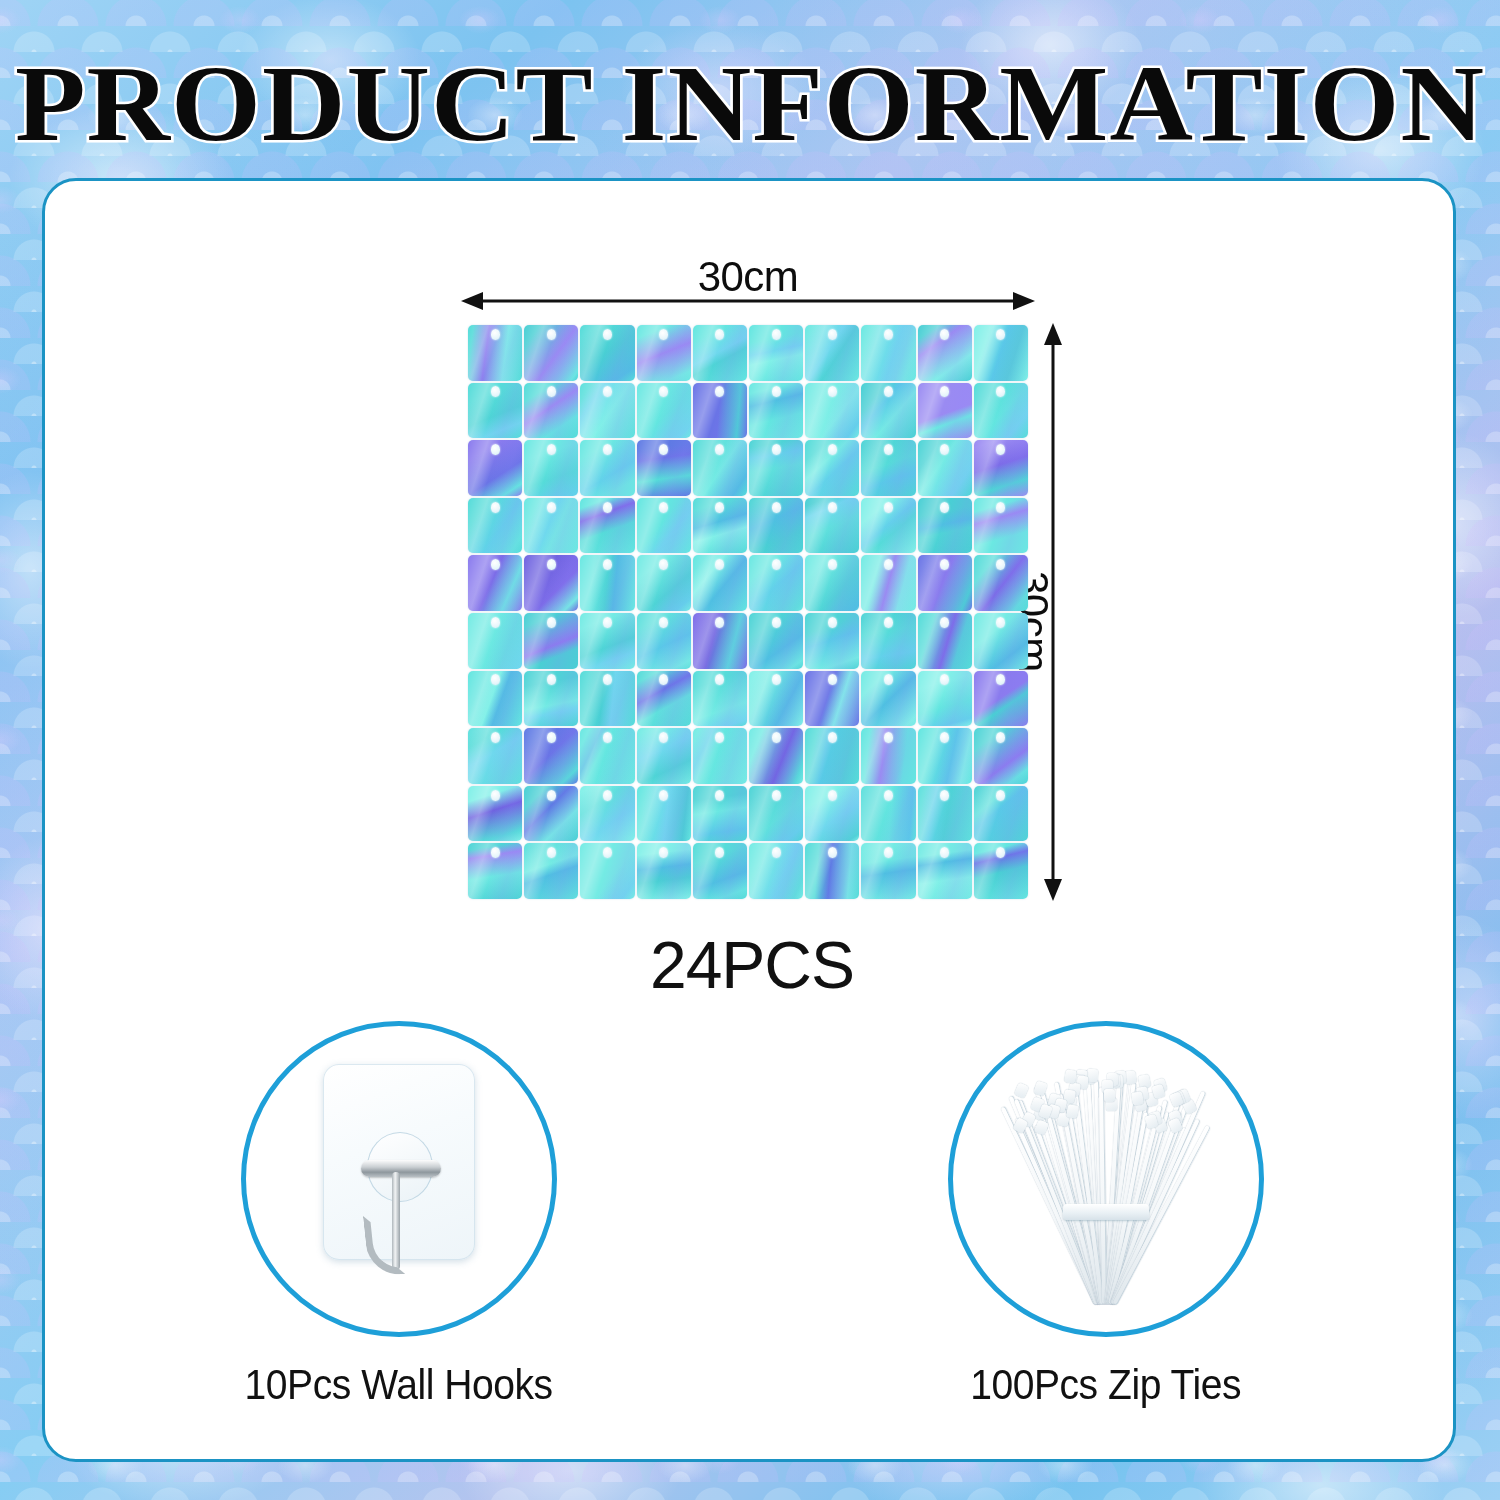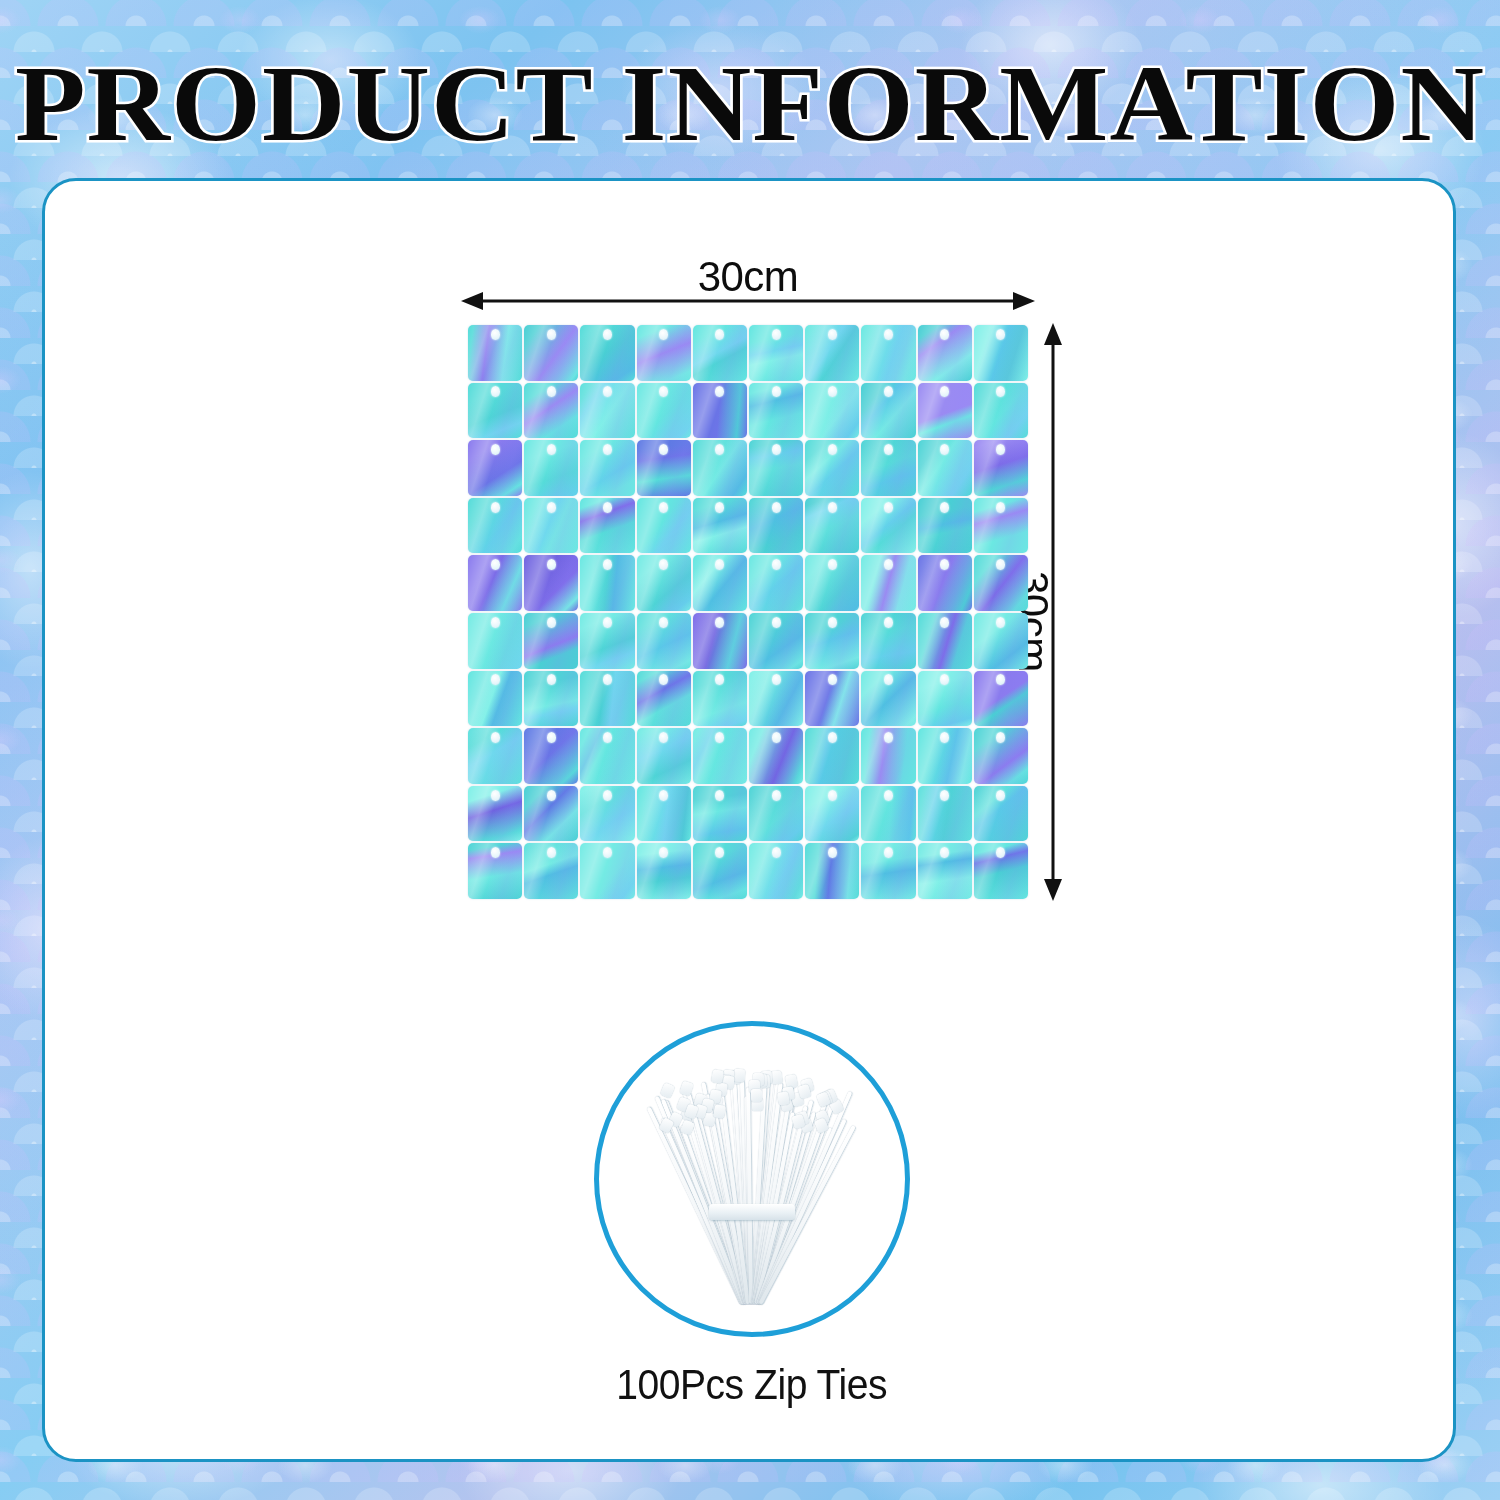--- a/index.html
+++ b/index.html
@@ -454,24 +454,37 @@
           <div class="sq" style="background: linear-gradient(173deg, rgb(129, 240, 232) 0%, rgb(129, 240, 232) 20%, rgb(79, 191, 226) 44%, rgb(73, 207, 212) 65%, rgb(129, 240, 232) 100%);"></div>
           <div class="sq" style="background: linear-gradient(160deg, rgb(85, 220, 217) 0%, rgb(85, 220, 217) 28%, rgb(79, 191, 226) 63%, rgb(99, 230, 224) 86%, rgb(85, 220, 217) 100%);"></div>
           <div class="sq" style="background: linear-gradient(114deg, rgb(116, 235, 228) 0%, rgb(116, 235, 228) 24%, rgb(111, 216, 238) 63%, rgb(95, 224, 221) 88%, rgb(116, 235, 228) 100%);"></div>
           <div class="sq" style="background: linear-gradient(95deg, rgb(85, 220, 217) 0%, rgb(85, 220, 217) 24%, rgb(95, 122, 228) 47%, rgb(116, 235, 228) 80%, rgb(85, 220, 217) 100%);"></div>
           <div class="sq" style="background: linear-gradient(172deg, rgb(116, 235, 228) 0%, rgb(116, 235, 228) 11%, rgb(107, 232, 226) 33%, rgb(79, 191, 226) 53%, rgb(116, 235, 228) 100%);"></div>
           <div class="sq" style="background: linear-gradient(172deg, rgb(116, 235, 228) 0%, rgb(116, 235, 228) 22%, rgb(79, 191, 226) 36%, rgb(129, 240, 232) 65%, rgb(116, 235, 228) 100%);"></div>
           <div class="sq" style="background: linear-gradient(166deg, rgb(99, 230, 224) 0%, rgb(99, 230, 224) 16%, rgb(106, 116, 230) 30%, rgb(73, 207, 212) 52%, rgb(99, 230, 224) 100%);"></div>
         </div>
     </div>
 
+    <div class="pcs-label">24PCS</div>
 
     <div class="acc-row">
 
 
+      <div class="acc">
+        <div class="acc-ring">
+          <div class="hook-wrap">
+            <div class="hook-plate"></div>
+            <div class="hook-disc"></div>
+            <div class="hook-bar"></div>
+            <div class="hook-stem"></div>
+            <div class="hook-curve"></div>
+          </div>
+        </div>
+        <div class="acc-label">10Pcs Wall Hooks</div>
+      </div>
 
       <div class="acc">
         <div class="acc-ring">
           <div class="ties" id="zip-ties">
             <div class="tie-band"></div>
           <div class="tie" style="height: 218.206px; left: 83px; transform: rotate(-25.4deg); z-index: 2;"></div>
               <div class="tie-head" style="left: 173.595px; bottom: 191.114px; transform: rotate(-25.4deg); z-index: 5;"></div>
               <div class="tie" style="height: 202.15px; left: 83.4px; transform: rotate(-23.16deg); z-index: 3;"></div>
               <div class="tie-head" style="left: 159.915px; bottom: 179.855px; transform: rotate(-23.16deg); z-index: 5;"></div>
               <div class="tie" style="height: 194.895px; left: 83.8px; transform: rotate(-23.69deg); z-index: 3;"></div>

